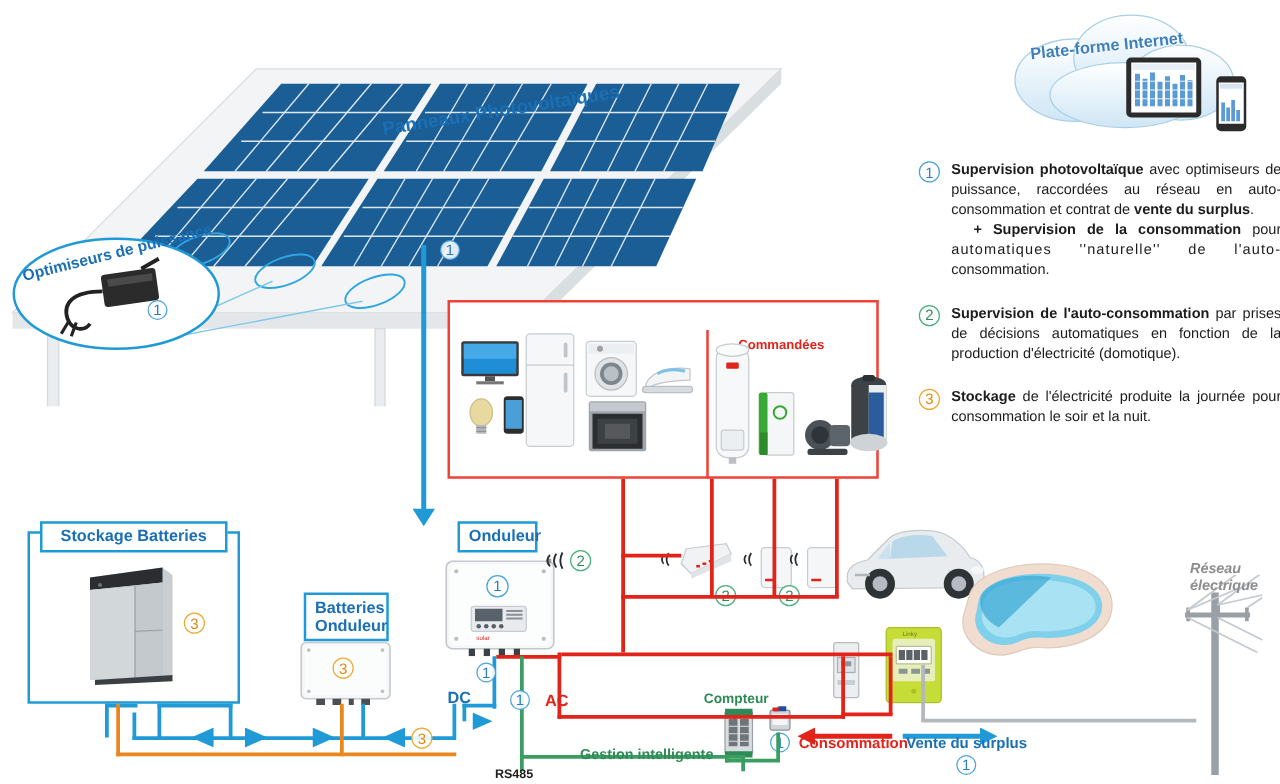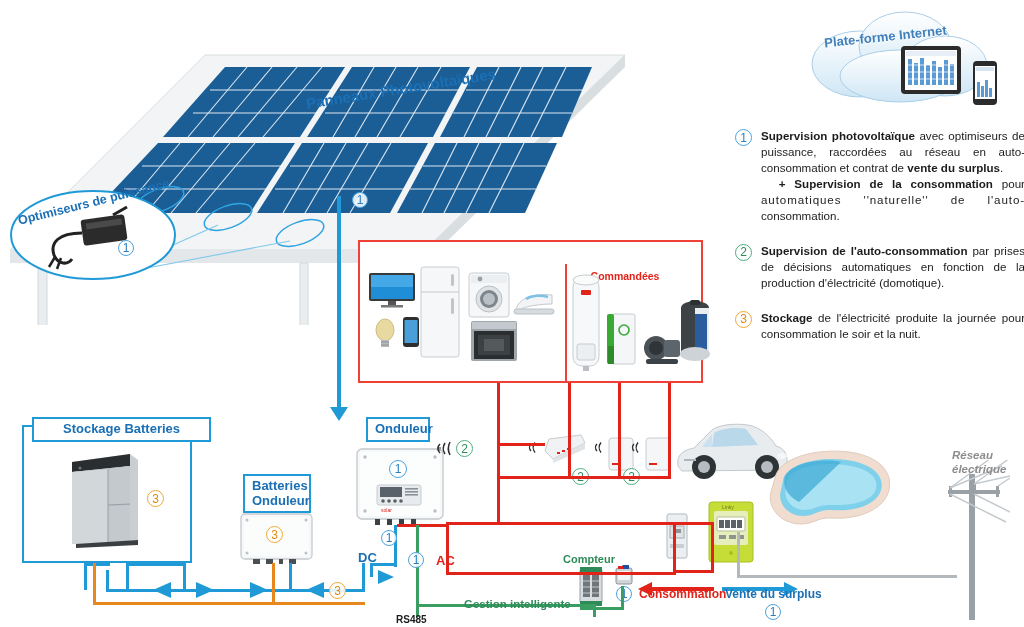--- a/index.html
+++ b/index.html
@@ -316,21 +316,21 @@
         <rect x="3" y="10" width="28" height="44" fill="#3d4246"></rect>
         <path d="M17 10 L31 10 L31 54 L17 54 Z" fill="#e9edf0"></path>
         <path d="M17 16 L29 16 L29 52 L17 52 Z" fill="#2b5c9e"></path>
         <ellipse cx="17" cy="56" rx="15" ry="7" fill="#cdd3d7"></ellipse>
         <rect x="12" y="2" width="10" height="5" rx="2" fill="#2b3034"></rect>
       </svg>
     </div>
   </div>
 
   <div class="abs" style="left:22px;top:425px;width:170px;height:138px;border:2px solid #1f9ad6;background:#fff;"></div>
-  <div class="abs boxtitle" style="left:32px;top:417px;width:179px;">Stockage Batteries</div>
+  <div class="abs boxtitle" style="left:32px;top:417px;width:150px;">Stockage Batteries</div>
   <div class="abs" style="left:64px;top:448px;">
     <svg width="80" height="100" viewBox="0 0 80 100">
       <polygon points="8,14 66,6 74,12 74,92 14,98 8,92" fill="#c9ced2"></polygon>
       <polygon points="8,14 66,6 66,18 8,24" fill="#2b2e30"></polygon>
       <polygon points="8,24 66,18 66,92 8,96" fill="#b8bec3"></polygon>
       <polygon points="8,24 44,21 44,94 8,96" fill="#d2d7da"></polygon>
       <polygon points="44,21 66,18 66,56 44,57" fill="#c3c9cd"></polygon>
       <polygon points="44,58 66,57 66,92 44,94" fill="#c3c9cd"></polygon>
       <line x1="44" y1="21" x2="44" y2="94" stroke="#9aa1a6"></line>
       <line x1="44" y1="57" x2="66" y2="56" stroke="#9aa1a6"></line>

